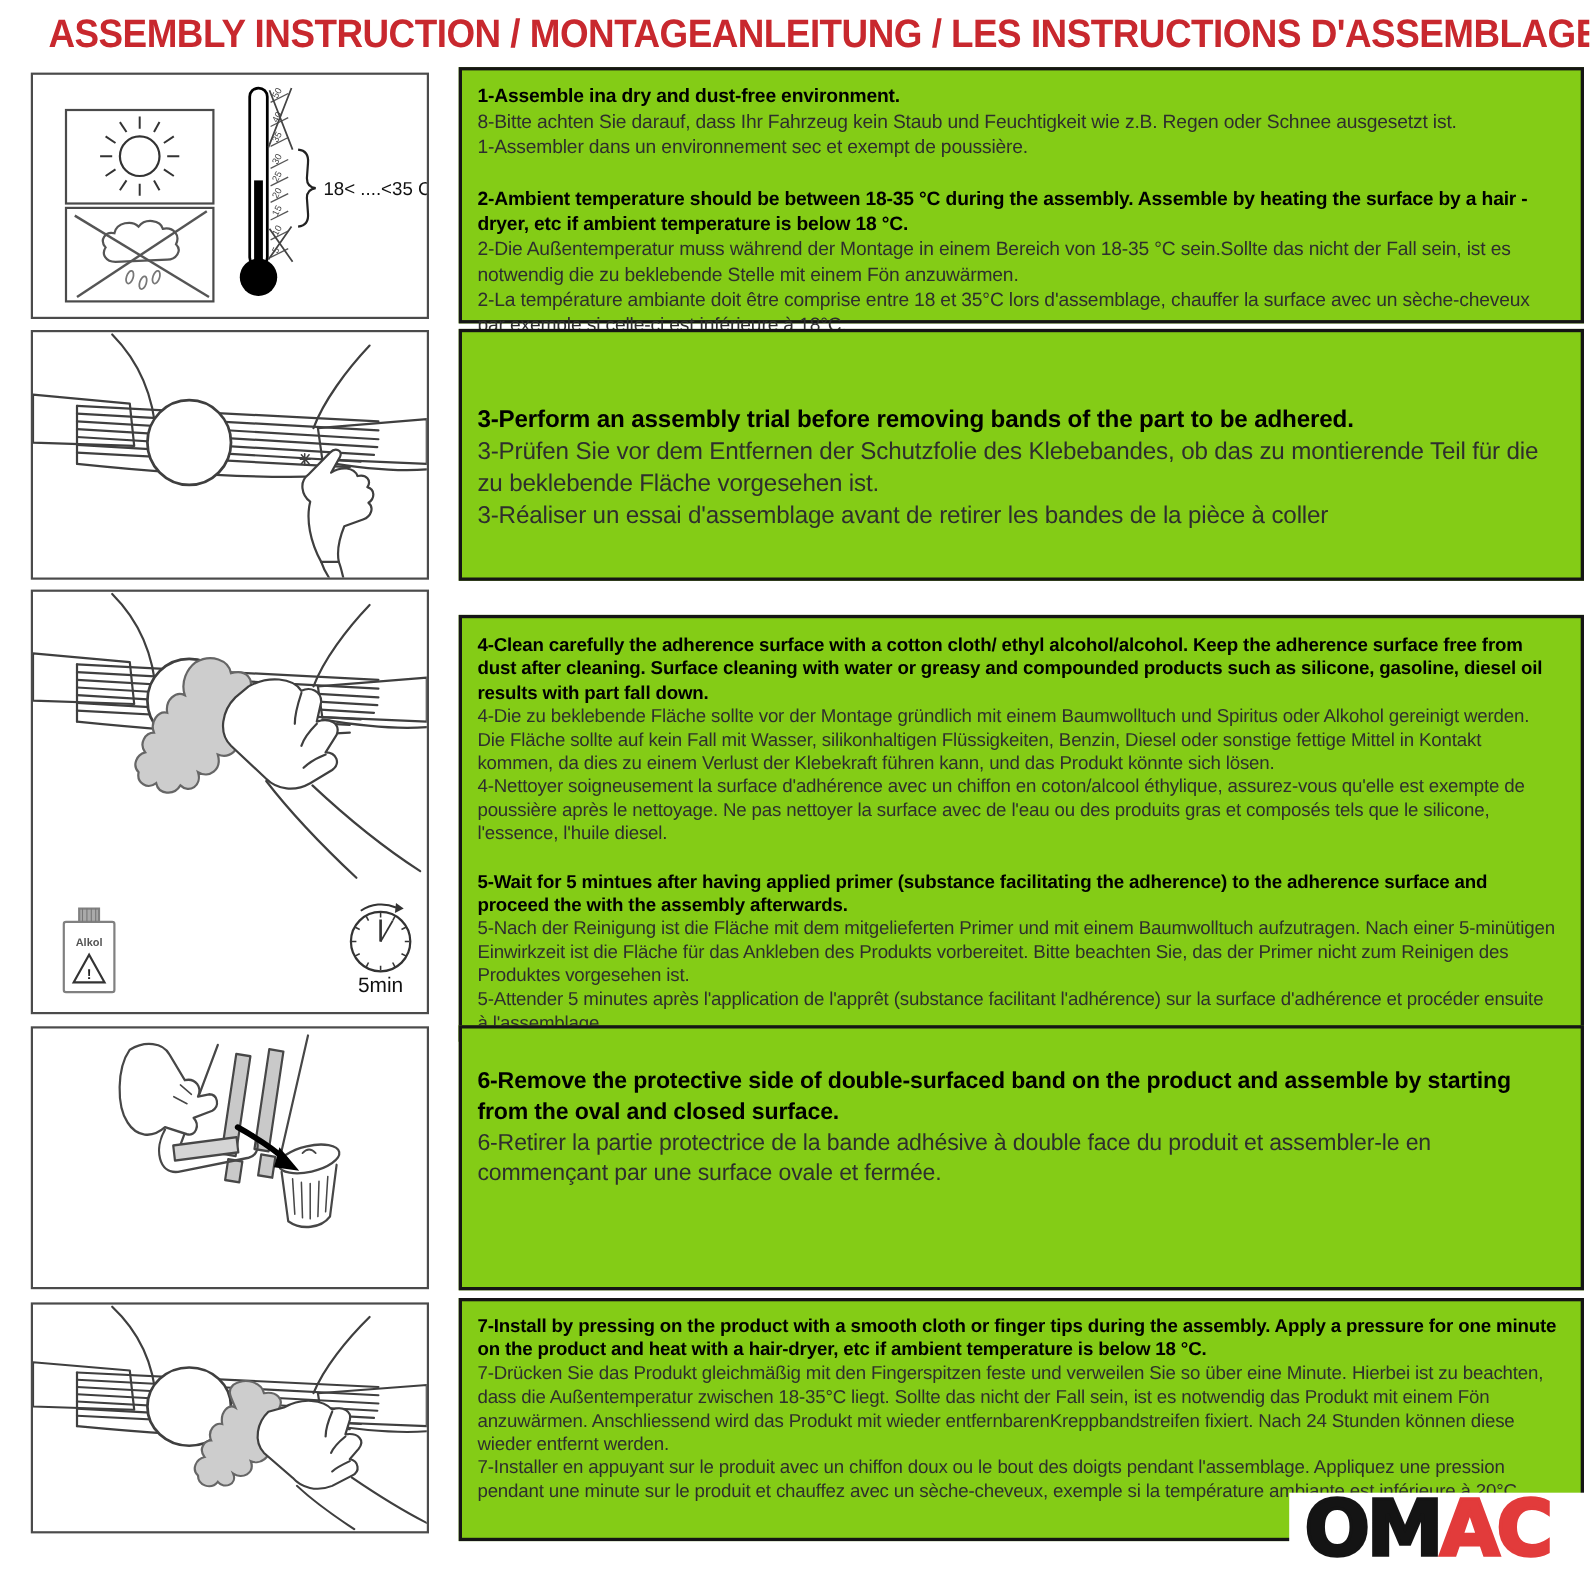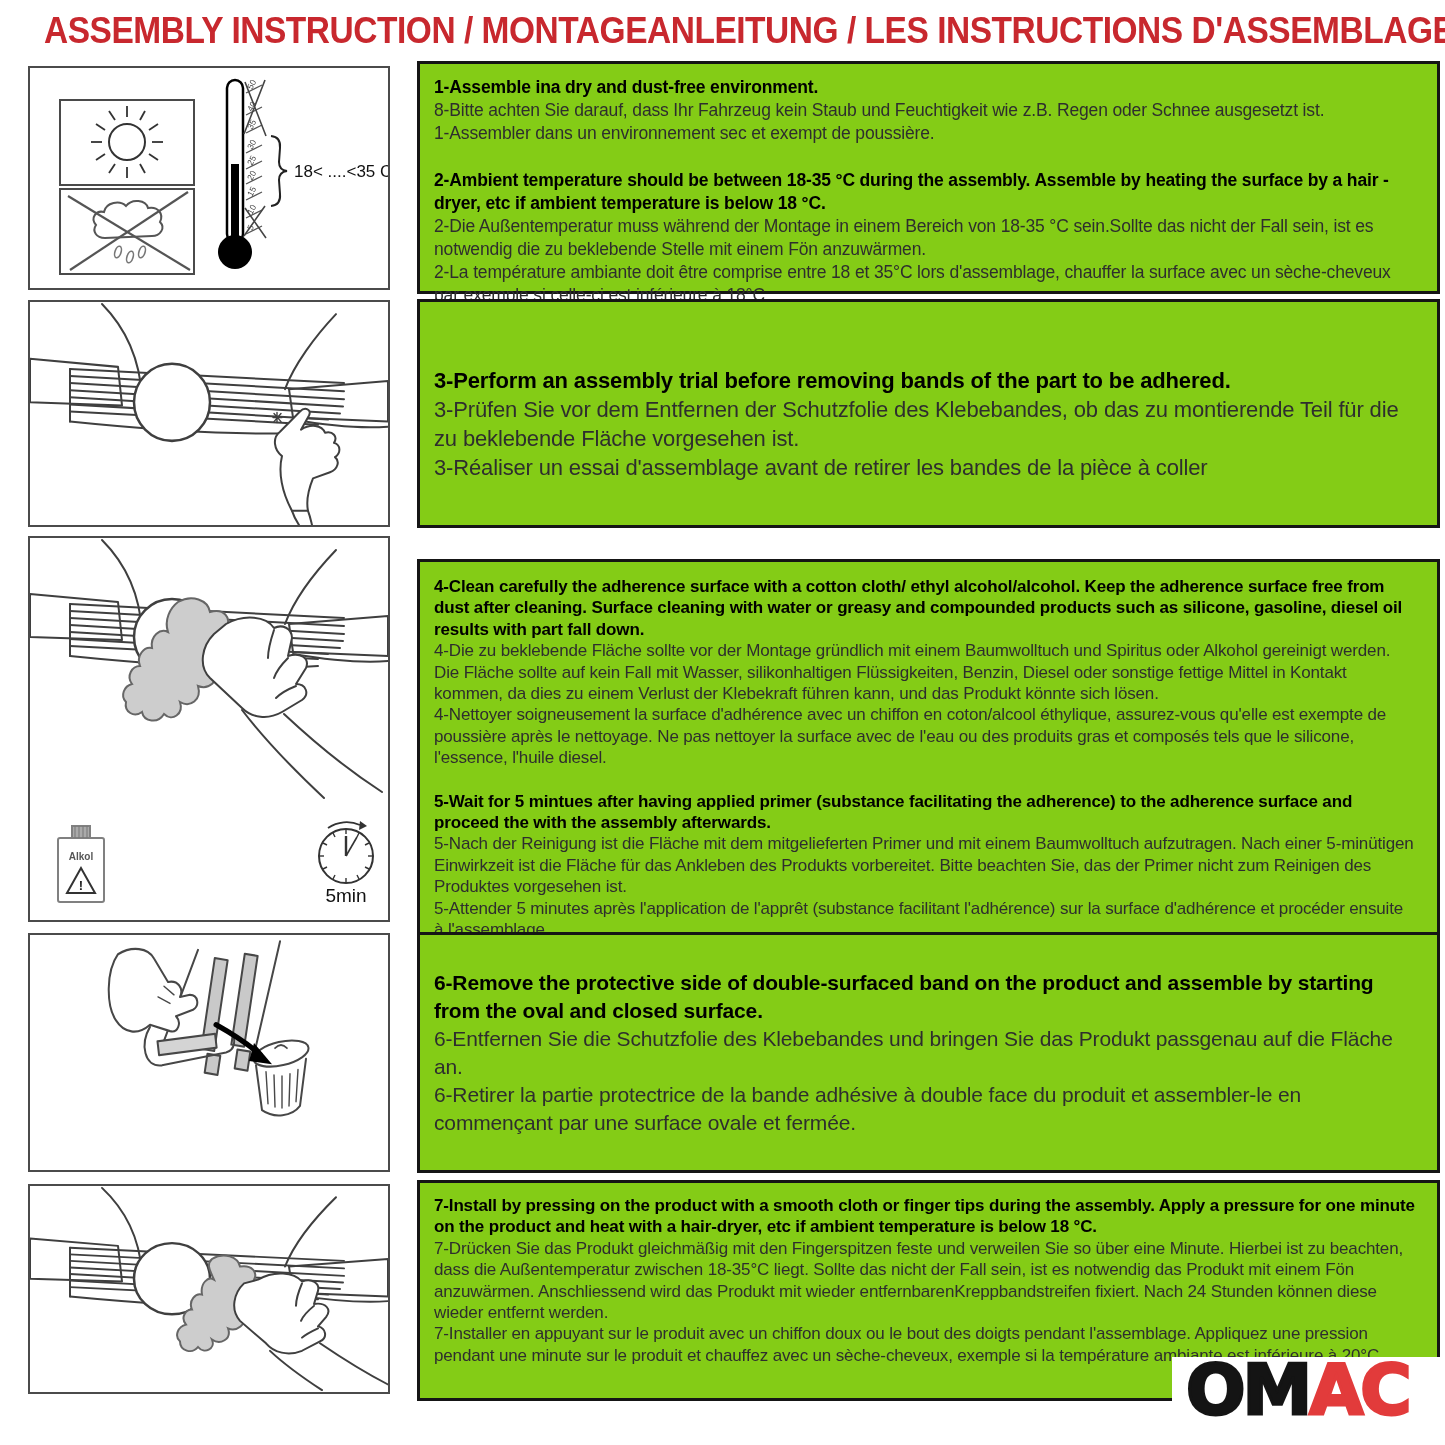--- a/index.html
+++ b/index.html
@@ -251,21 +251,20 @@
         <g>
           <path d="M 186 84 C 205 94 218 102 230 112" fill="none" stroke="#000" stroke-width="5"></path>
           <polygon points="224,101 242,121 219,118" fill="#000" stroke="none"></polygon>
         </g>
       </g>
     </svg>
   </div>
 
   <div class="textbox t-big4" id="box4">
     <p class="en">6-Remove the protective side of double-surfaced band on the product and assemble by starting from the oval and closed surface.</p>
-    <p class="lang">6-Entfernen Sie die Schutzfolie des Klebebandes und bringen Sie das Produkt passgenau auf die Fläche an.</p>
     <p class="lang">6-Retirer la partie protectrice de la bande adhésive à double face du produit et assembler-le en commençant par une surface ovale et fermée.</p>
   </div>
 
   <div class="illus" id="il5">
     <svg viewBox="0 0 358 220" preserveAspectRatio="none">
       <use href="#grille-shape"></use>
       <path d="M 182 78 C 194 70 208 76 210 86 C 222 84 228 92 224 100 C 234 104 232 116 224 120 C 230 128 222 138 214 136 C 218 148 206 156 198 152 C 202 164 190 170 182 164 C 186 174 174 180 168 172 C 162 180 150 176 150 166 C 144 160 148 150 156 148 C 150 140 156 132 162 132 C 158 122 166 114 172 116 C 170 104 178 96 184 100 C 180 90 176 84 182 78 Z" fill="#cdcdcd" stroke="#666" stroke-width="2"></path>
       <g fill="#fff" stroke="#3f3f3f" stroke-width="2" stroke-linejoin="round" stroke-linecap="round">
         <path d="M 228 100 C 244 90 264 92 272 102 C 282 98 290 104 288 112 L 284 126 C 296 124 302 132 296 140 L 288 150 C 296 152 298 162 290 166 L 272 176 C 258 182 244 178 236 168 L 210 144 C 200 132 204 114 214 104 Z"></path>
         <path d="M 272 104 C 268 114 266 122 266 128 M 284 128 C 277 134 273 139 271 144 M 288 152 C 280 156 275 159 272 162" fill="none"></path>

